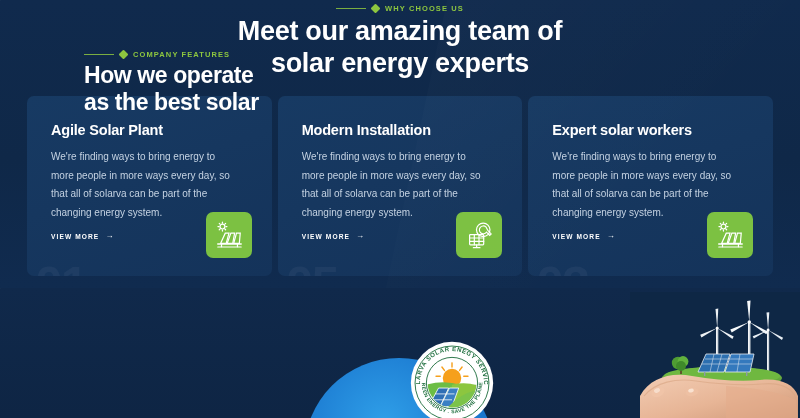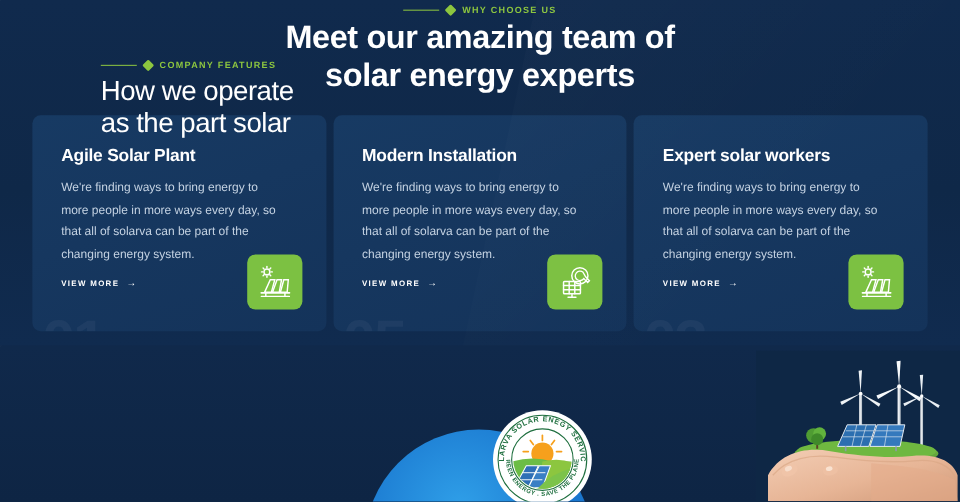--- a/index.html
+++ b/index.html
@@ -105,21 +105,21 @@
     background:#7cc142;
     display:flex; align-items:center; justify-content:center;
   }
   .icon-badge svg { width:30px; height:30px; display:block; }
 
   
   .eyebrow-bottom { position:absolute; left:84px; top:50px;justify-content:flex-end; }
 
   .bottom-heading {
     position:absolute; left:84px; top:62px; width:260px;
-    color:#ffffff; font-size:23px; font-weight:normal;
+    color:#ffffff; font-size:23px; font-weight:bold;
     line-height:1.16; letter-spacing:-0.4px;
   }
   .bottom-heading span { display:block; }
 
   
   .blue-circle {
     position:absolute; left:304px; top:358px;
     width:190px; height:190px; border-radius:50%;
     background:radial-gradient(circle at 42% 34%, #2f9fe8 0%, #1b79d0 52%, #1565c0 100%);
   }
@@ -255,21 +255,21 @@
   <div class="blue-circle"></div>
 
   <div class="eyebrow eyebrow-bottom">
     <span class="rule"></span>
     <span class="dot"></span>
     <span class="txt">COMPANY FEATURES</span>
   </div>
 
   <h2 class="bottom-heading">
     <span>How we operate</span>
-    <span>as the part solar</span>
+    <span>as the best solar</span>
   </h2>
 
   <div class="seal">
     <svg viewBox="0 0 100 100">
       <defs>
         <path id="arcTop" d="M 12,50 A 38,38 0 0 1 88,50" fill="none"></path>
         <path id="arcBot" d="M 14,50 A 36,36 0 0 0 86,50" fill="none"></path>
         <clipPath id="innerClip">
             <circle cx="50" cy="50" r="29"></circle>
           </clipPath>

